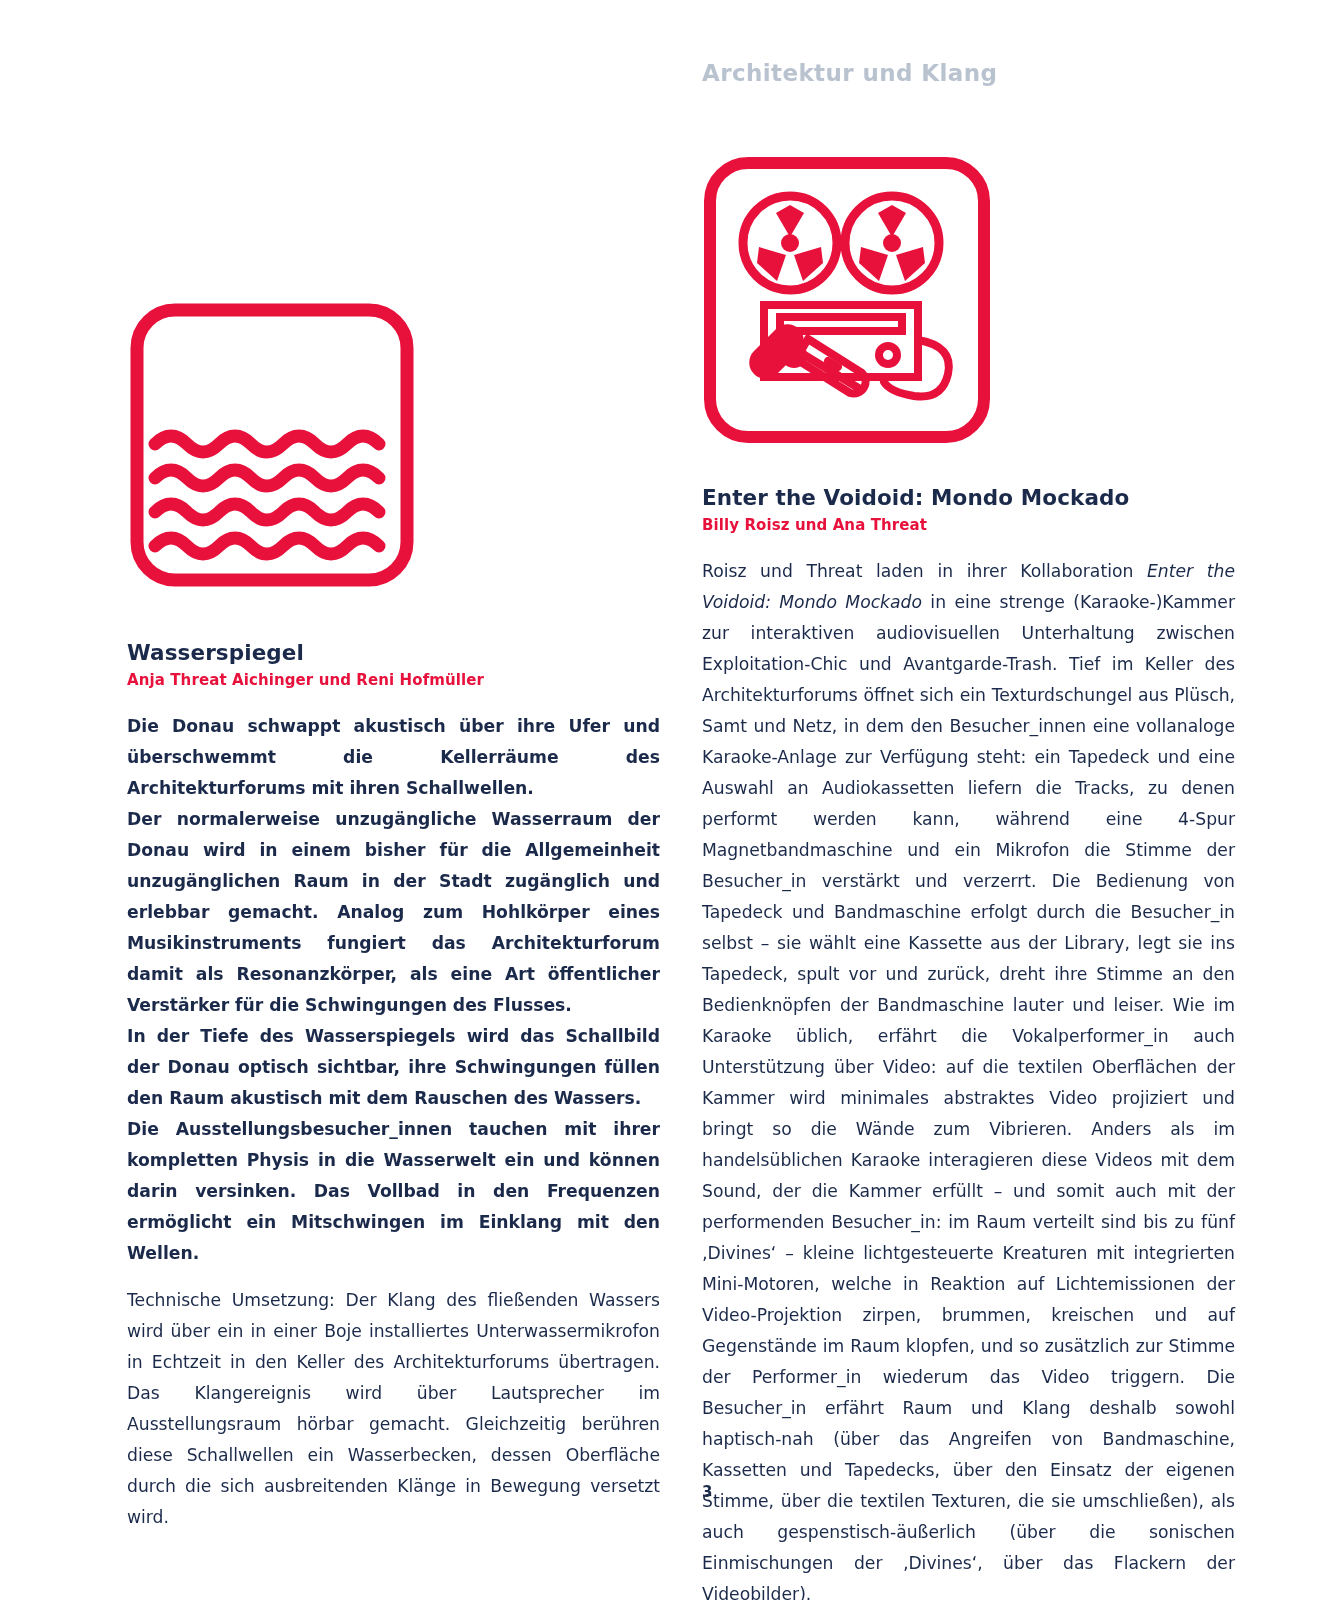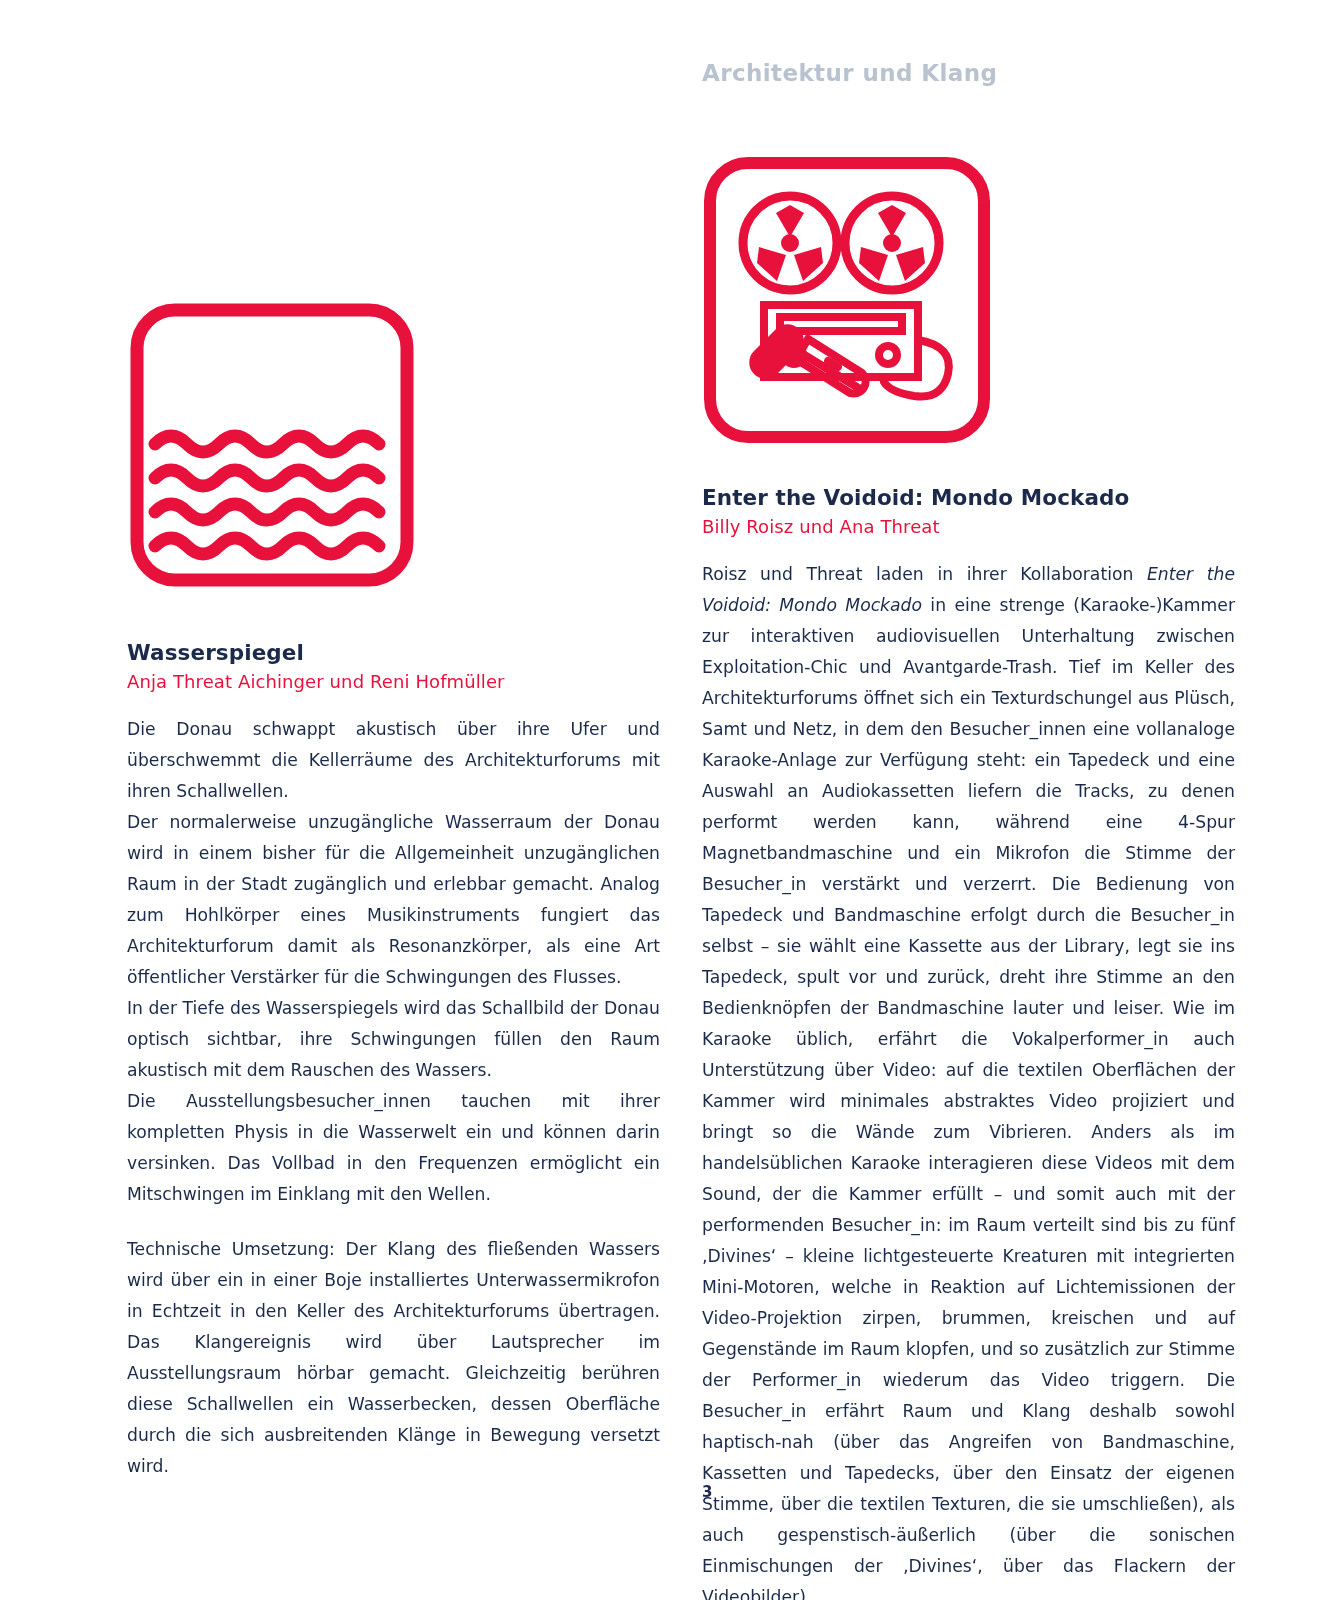--- a/index.html
+++ b/index.html
@@ -49,38 +49,38 @@
   .icon-box.small { width: 290px; height: 290px; }
 
   .entry-title {
     font-size: 21.5px;
     font-weight: bold;
     color: #1b2a4a;
     margin: 0 0 6px 0;
     letter-spacing: 0.1px;
   }
   .entry-authors {
-    font-size: 18px;
-    font-weight: normal;
+    font-size: 15px;
+    font-weight: bold;
     color: #e8113c;
     margin: 0 0 22px 0;
     letter-spacing: 0.1px;
   }
   .body-text {
     font-size: 17.2px;
     line-height: 31px;
     text-align: justify;
     color: #1b2a4a;
     margin: 0;
   }
   .body-text p {
     margin: 0;
   }
   .body-text p.gap {
-    margin-top: 24px;
+    margin-top: 16px;
   }
   .body-text em {
     font-style: italic;
   }
 
   .page-number {
     position: absolute;
     left: 702px;
     top: 1483px;
     font-size: 15px;
@@ -111,21 +111,21 @@
         </g>
       </svg>
     </div>
 
     <div class="title-block-left">
       <h2 class="entry-title">Wasserspiegel</h2>
       <div class="entry-authors">Anja Threat Aichinger und Reni Hofmüller</div>
     </div>
 
     <div class="body-text">
-      <p style="white-space: pre-line;">Die Donau schwappt akustisch über ihre Ufer und überschwemmt die Kellerräume des Architekturforums mit ihren Schallwellen.
+      <p style="white-space: pre-line; font-weight: bold;">Die Donau schwappt akustisch über ihre Ufer und überschwemmt die Kellerräume des Architekturforums mit ihren Schallwellen.
 Der normalerweise unzugängliche Wasserraum der Donau wird in einem bisher für die Allgemeinheit unzugänglichen Raum in der Stadt zugänglich und erlebbar gemacht. Analog zum Hohlkörper eines Musikinstruments fungiert das Architekturforum damit als Resonanzkörper, als eine Art öffentlicher Verstärker für die Schwingungen des Flusses.
 In der Tiefe des Wasserspiegels wird das Schallbild der Donau optisch sichtbar, ihre Schwingungen füllen den Raum akustisch mit dem Rauschen des Wassers.
 Die Ausstellungsbesucher_innen tauchen mit ihrer kompletten Physis in die Wasserwelt ein und können darin versinken. Das Vollbad in den Frequenzen ermöglicht ein Mitschwingen im Einklang mit den Wellen.</p>
       <p class="gap">Technische Umsetzung: Der Klang des fließenden Wassers wird über ein in einer Boje installiertes Unterwassermikrofon in Echtzeit in den Keller des Architekturforums übertragen. Das Klangereignis wird über Lautsprecher im Ausstellungsraum hörbar gemacht. Gleichzeitig berühren diese Schallwellen ein Wasserbecken, dessen Oberfläche durch die sich ausbreitenden Klänge in Bewegung versetzt wird.</p>
     </div>
   </div>
 
   <div class="col col-right">
 
     <div class="icon-box small">

